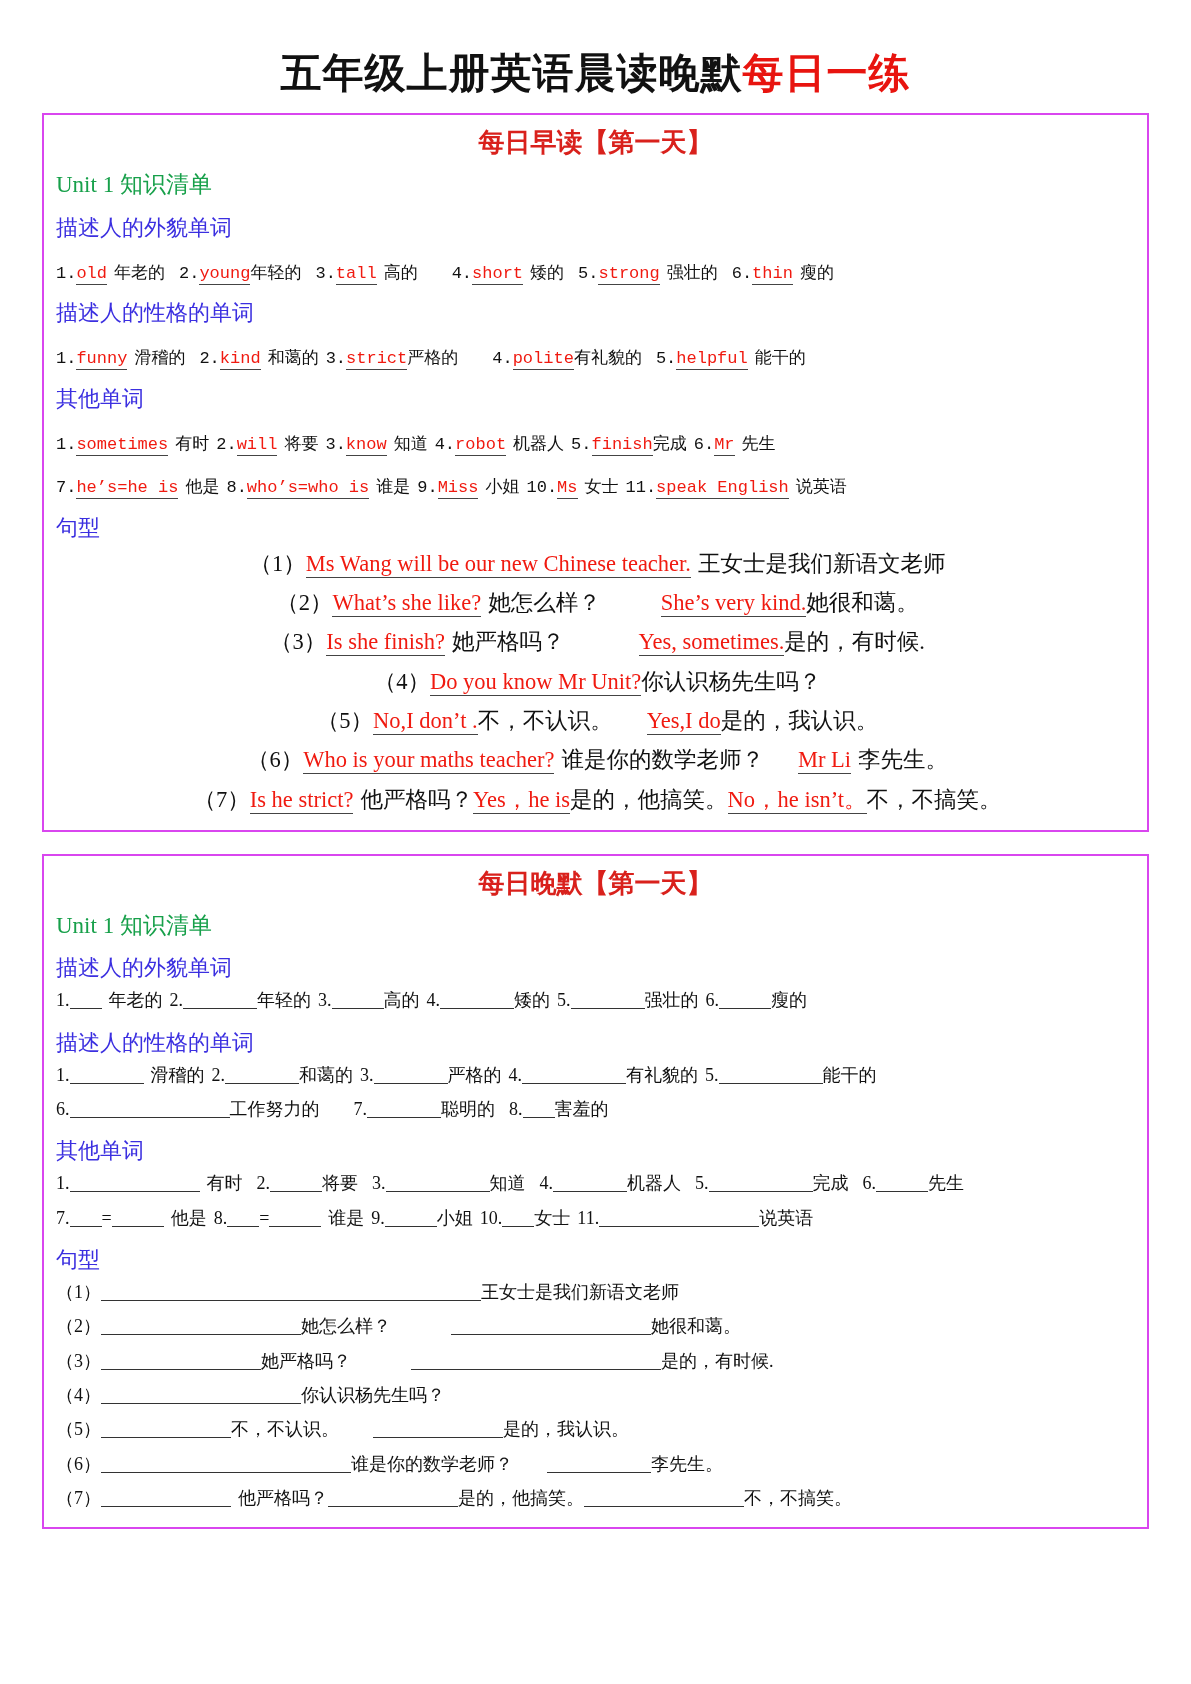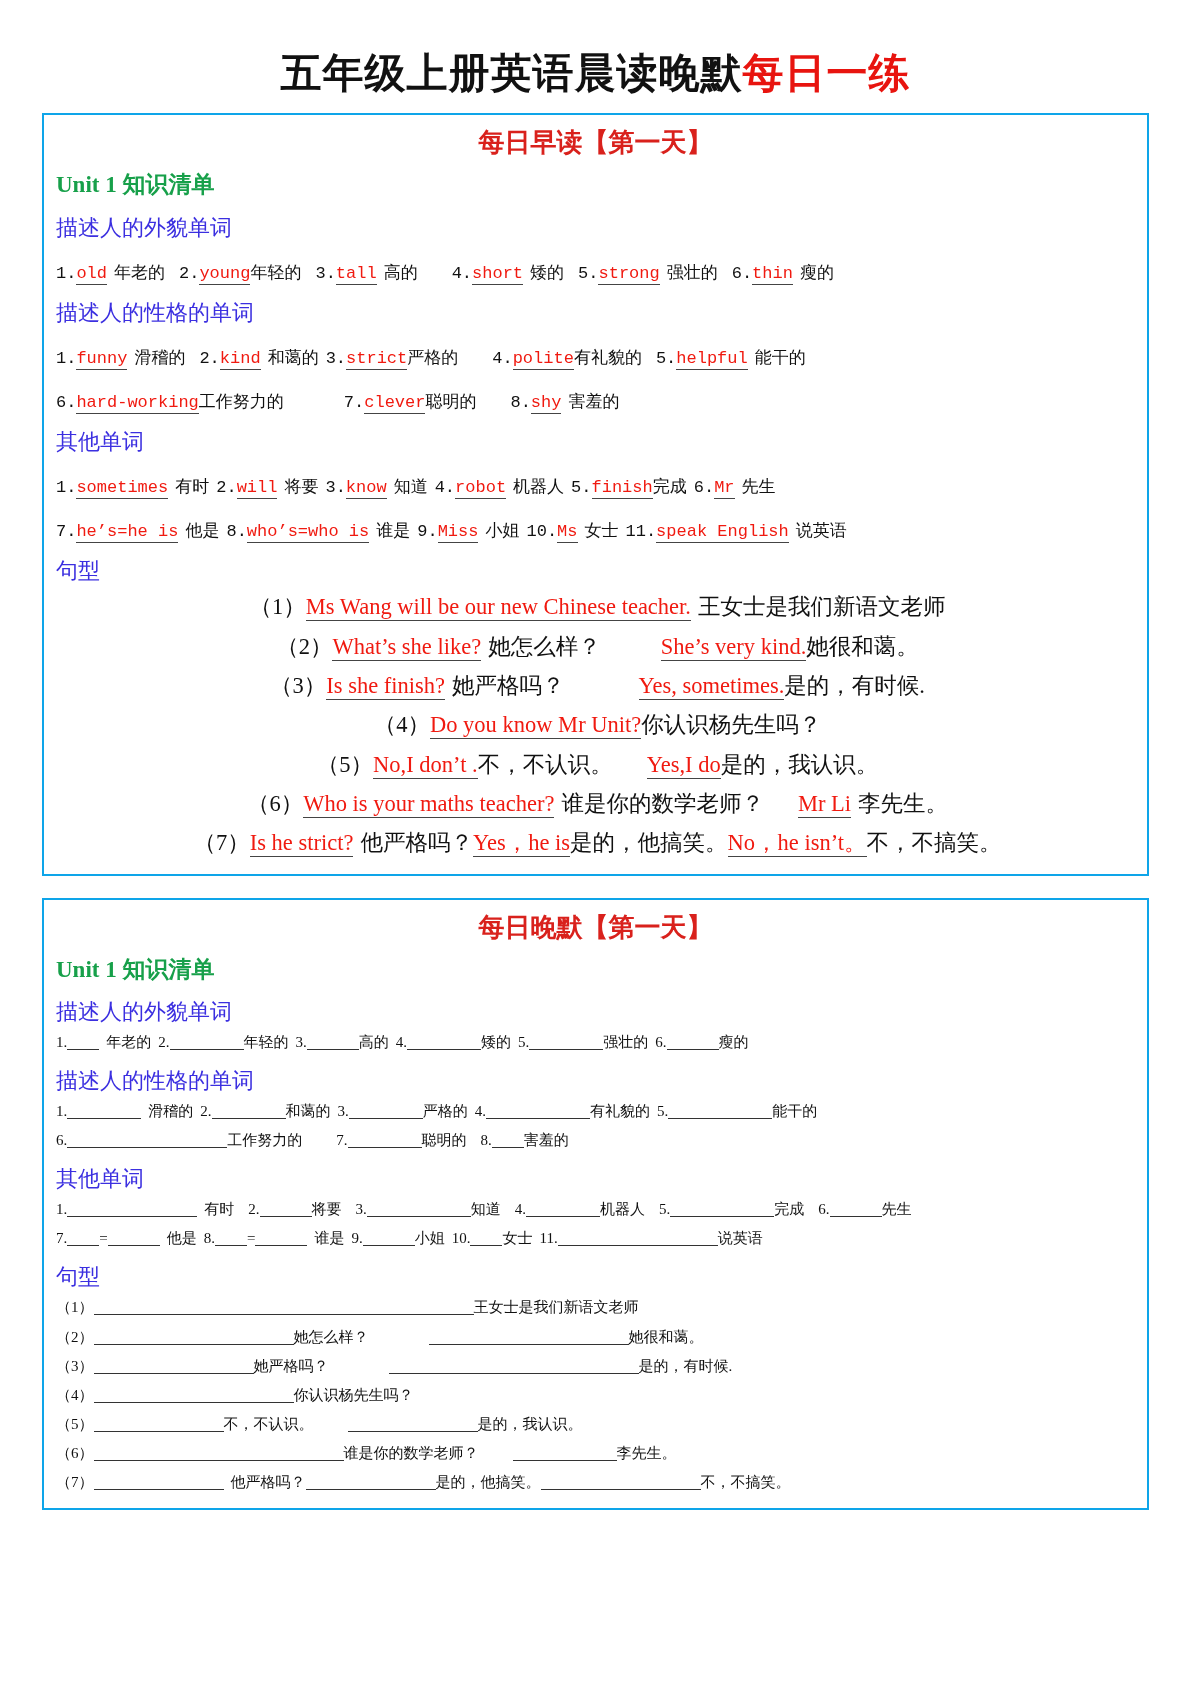--- a/index.html
+++ b/index.html
@@ -27,36 +27,36 @@
     letter-spacing: 1px;
     line-height: 1.25;
     margin: 8px 0 14px 0;
     white-space: nowrap;
   }
   .doc-title .t-black { color: #111111; }
   .doc-title .t-red   { color: #e8140f; }
 
   
   .box {
-    border: 2px solid #0ea5e9;
+    border: 2px solid #d946ef;
     padding: 6px 10px 10px 10px;
     margin-bottom: 22px;
   }
   .box-title {
     text-align: center;
     color: #d9211c;
     font-weight: bold;
     font-size: 26px;
     line-height: 1.5;
     margin: 2px 0 6px 0;
   }
 
   .unit-head {
     color: #17a04a;
-    font-weight: bold;
+    font-weight: normal;
     font-size: 23px;
     line-height: 1.45;
     margin: 0 0 2px 2px;
   }
   .sub-head {
     color: #3b2fe0;
     font-size: 22px;
     line-height: 1.5;
     margin: 9px 0 1px 2px;
   }
@@ -86,21 +86,21 @@
     font-size: 22.5px;
     line-height: 1.66;
     margin: 0 0 2px 4px;
     white-space: nowrap;
     text-align: center;
   }
   .s-num { color: #111111; }
 
   
   .b-line {
-    font-size: 15px;
+    font-size: 18px;
     line-height: 1.74;
     margin: 0 0 3px 2px;
     color: #111111;
     white-space: nowrap;
   }
   .blank {
     display: inline-block;
     border-bottom: 1.6px solid #333333;
     height: 1.05em;
     vertical-align: -3px;
@@ -130,23 +130,20 @@
 
     <div class="sub-head">描述人的外貌单词</div>
     <div class="line">
       <span>1.</span><span class="en">old</span><span class="sp-s"></span><span class="cn">年老的</span><span class="sp"></span><span>2.</span><span class="en">young</span><span class="cn">年轻的</span><span class="sp"></span><span>3.</span><span class="en">tall</span><span class="sp-s"></span><span class="cn">高的</span><span class="sp-l"></span><span>4.</span><span class="en">short</span><span class="sp-s"></span><span class="cn">矮的</span><span class="sp"></span><span>5.</span><span class="en">strong</span><span class="sp-s"></span><span class="cn">强壮的</span><span class="sp"></span><span>6.</span><span class="en">thin</span><span class="sp-s"></span><span class="cn">瘦的</span>
     </div>
 
     <div class="sub-head">描述人的性格的单词</div>
     <div class="line">
       <span>1.</span><span class="en">funny</span><span class="sp-s"></span><span class="cn">滑稽的</span><span class="sp"></span><span>2.</span><span class="en">kind</span><span class="sp-s"></span><span class="cn">和蔼的</span><span class="sp-s"></span><span>3.</span><span class="en">strict</span><span class="cn">严格的</span><span class="sp-l"></span><span>4.</span><span class="en">polite</span><span class="cn">有礼貌的</span><span class="sp"></span><span>5.</span><span class="en">helpful</span><span class="sp-s"></span><span class="cn">能干的</span>
     </div>
-    <div class="line">
-      <span>6.</span><span class="en">hard-working</span><span class="cn">工作努力的</span><span class="sp-xl"></span><span>7.</span><span class="en">clever</span><span class="cn">聪明的</span><span class="sp-l"></span><span>8.</span><span class="en">shy</span><span class="sp-s"></span><span class="cn">害羞的</span>
-    </div>
 
     <div class="sub-head">其他单词</div>
     <div class="line">
       <span>1.</span><span class="en">sometimes</span><span class="sp-s"></span><span class="cn">有时</span><span class="sp-s"></span><span>2.</span><span class="en">will</span><span class="sp-s"></span><span class="cn">将要</span><span class="sp-s"></span><span>3.</span><span class="en">know</span><span class="sp-s"></span><span class="cn">知道</span><span class="sp-s"></span><span>4.</span><span class="en">robot</span><span class="sp-s"></span><span class="cn">机器人</span><span class="sp-s"></span><span>5.</span><span class="en">finish</span><span class="cn">完成</span><span class="sp-s"></span><span>6.</span><span class="en">Mr</span><span class="sp-s"></span><span class="cn">先生</span>
     </div>
     <div class="line">
       <span>7.</span><span class="en">he’s=he is</span><span class="sp-s"></span><span class="cn">他是</span><span class="sp-s"></span><span>8.</span><span class="en">who’s=who is</span><span class="sp-s"></span><span class="cn">谁是</span><span class="sp-s"></span><span>9.</span><span class="en">Miss</span><span class="sp-s"></span><span class="cn">小姐</span><span class="sp-s"></span><span>10.</span><span class="en">Ms</span><span class="sp-s"></span><span class="cn">女士</span><span class="sp-s"></span><span>11.</span><span class="en">speak English</span><span class="sp-s"></span><span class="cn">说英语</span>
     </div>
 
     <div class="sub-head">句型</div>

